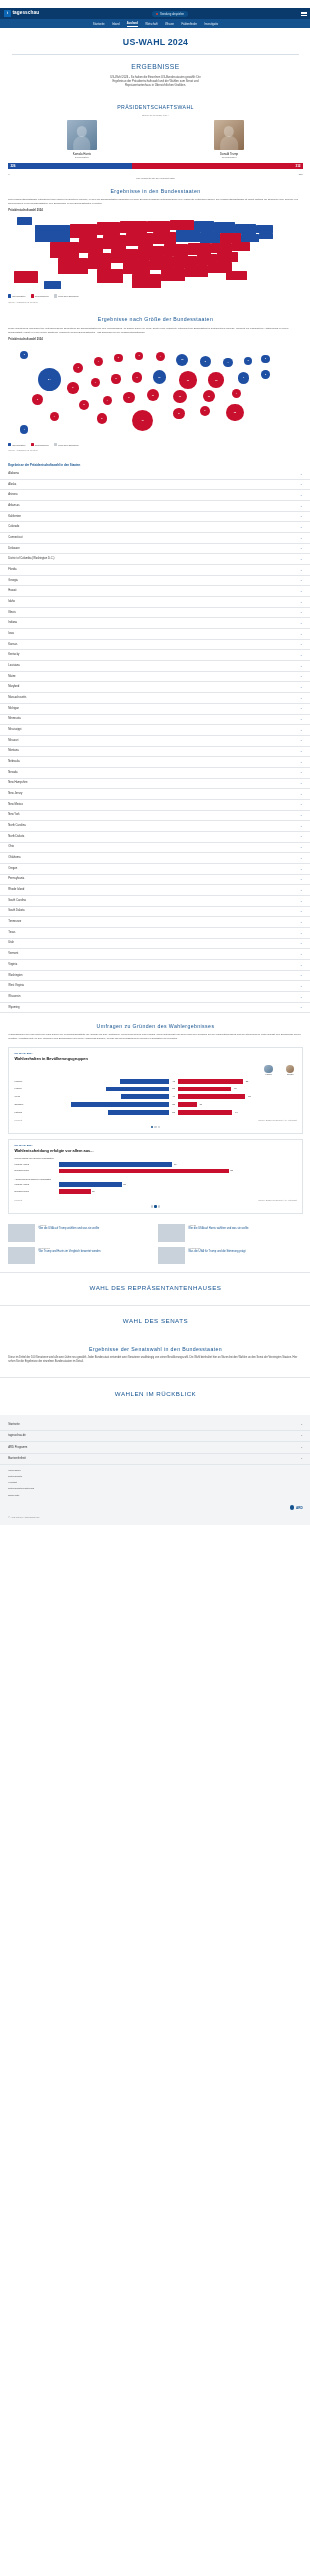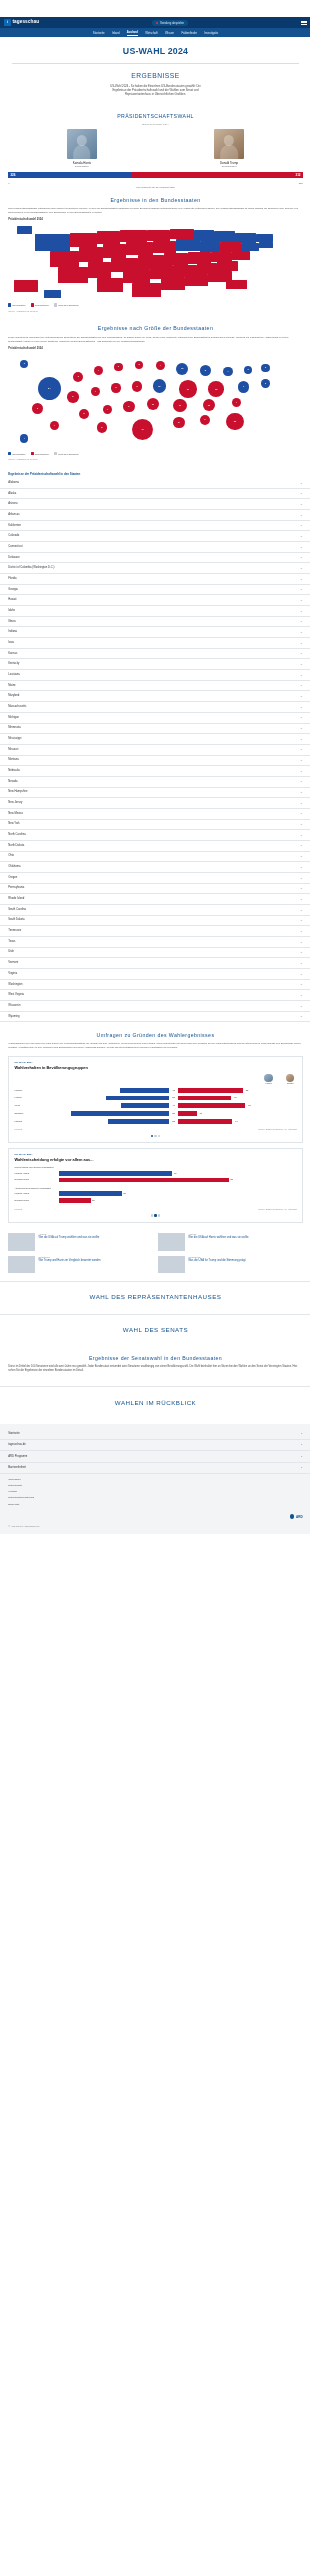--- a/index.html
+++ b/index.html
@@ -6,21 +6,21 @@
   * { box-sizing: border-box; }
   html, body { margin:0; padding:0; }
   body {
     width:311px;
     font-family:"Liberation Sans", sans-serif;
     background:#ffffff;
     color:#1a1a1a;
     font-size:3.6px;
     line-height:1.45;
   }
-  .page { width:311px; margin:17px auto; background:#fff; }
+  .page { width:311px; margin:8px auto; background:#fff; }
 
   
   .topbar {
     height:11.4px; background:#0a3a6b; display:flex; align-items:center;
     padding:0 4.1px; gap:3.1px; color:#fff;
   }
   .logo-block { display:flex; align-items:center; gap:1.6px; }
   .logo-mark {
     width:6.7px;height:6.7px;background:#0d66b4;border-radius:0.5px;
     display:flex;align-items:center;justify-content:center;

